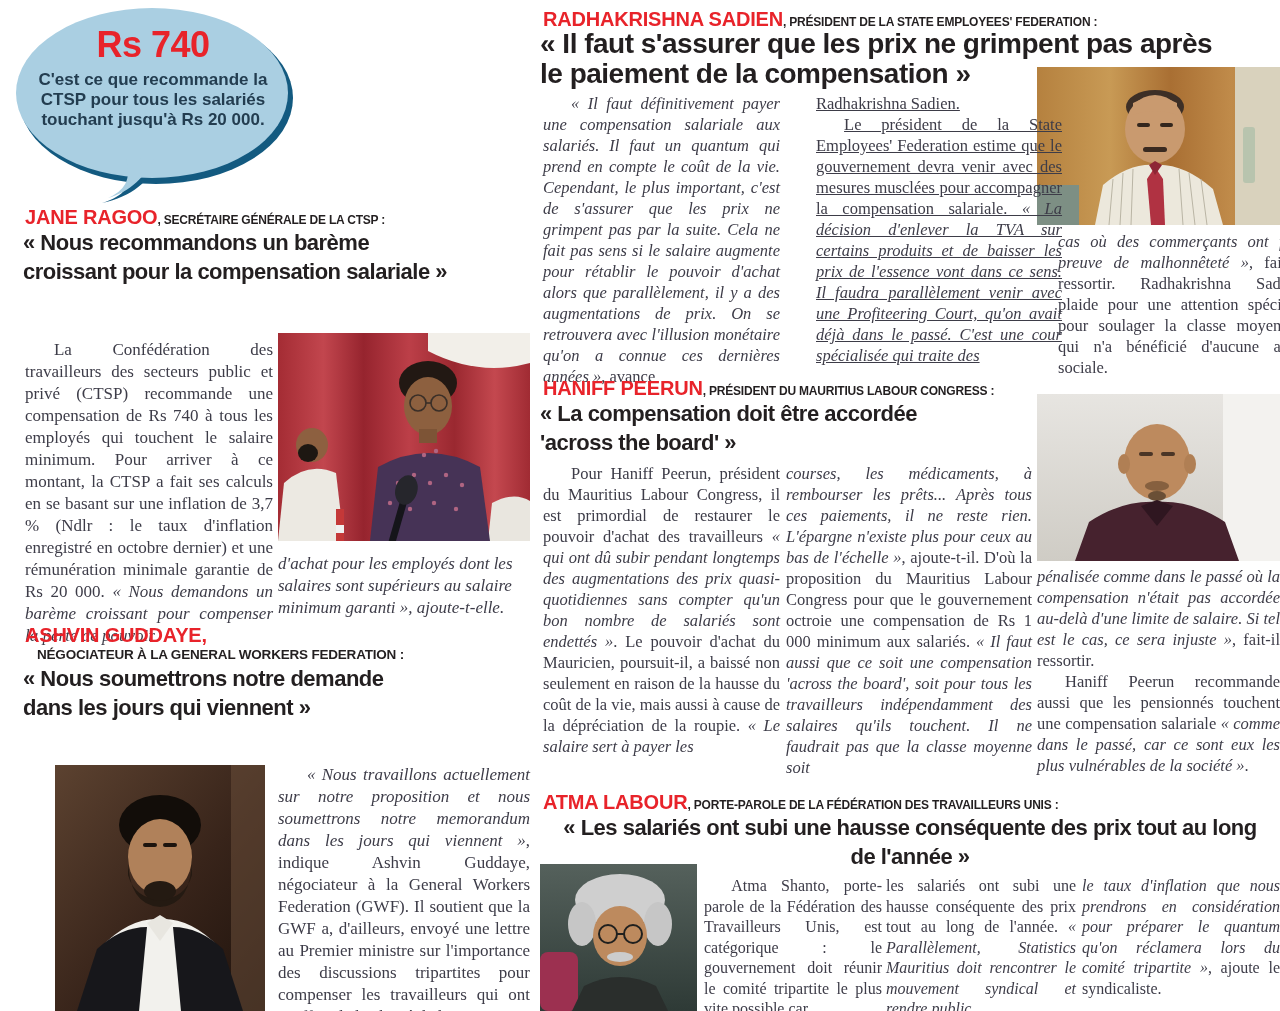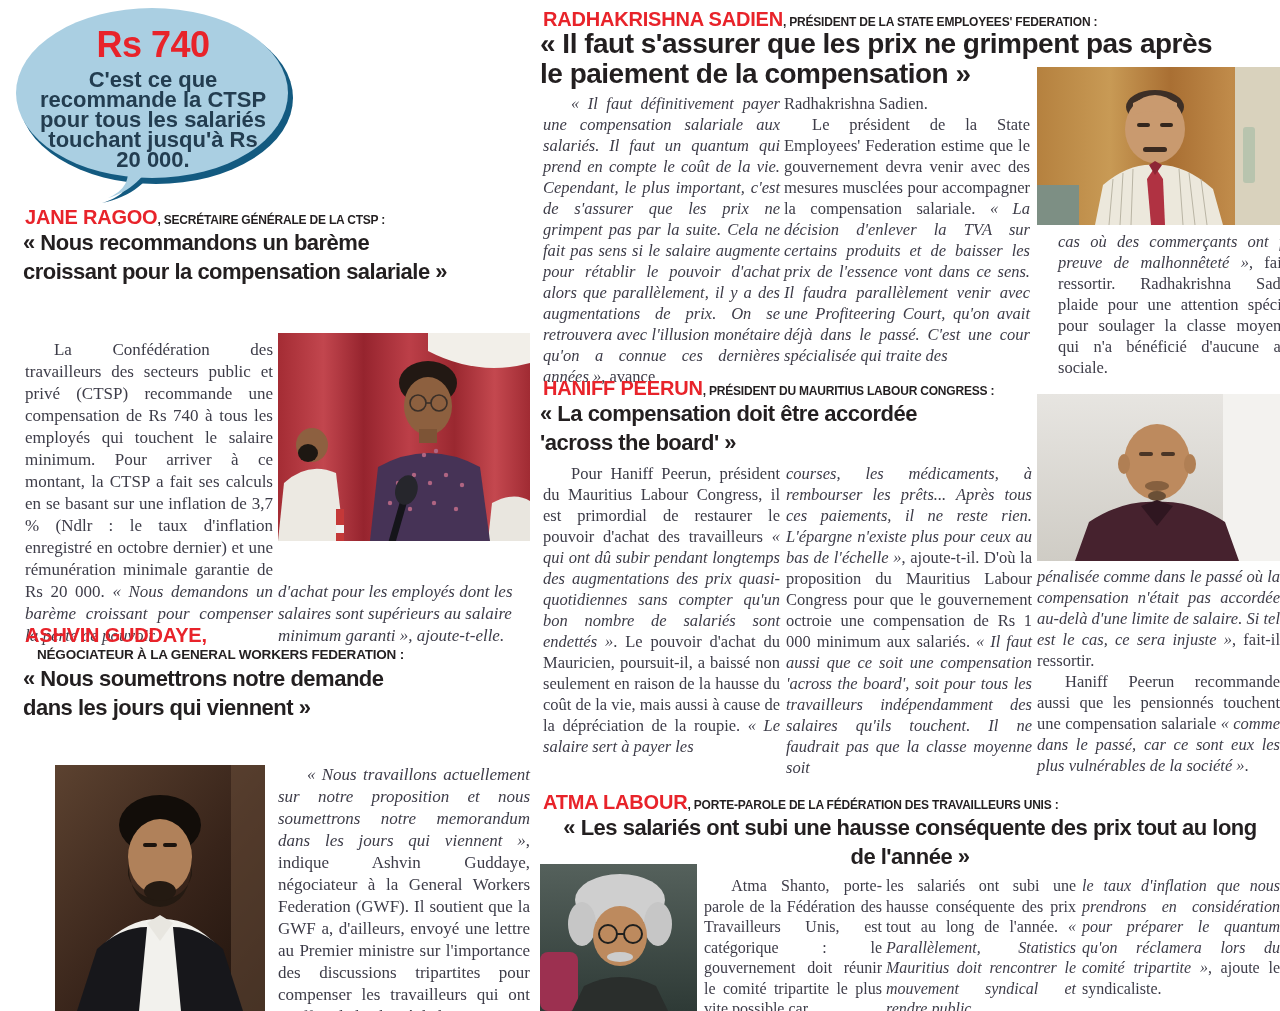--- a/index.html
+++ b/index.html
@@ -6,21 +6,21 @@
   #page{position:relative;width:1280px;height:1011px;background:#ffffff;overflow:hidden;
         font-family:"Liberation Sans",sans-serif;}
   .abs{position:absolute;}
 
   
   .bubble{position:absolute;}
   .bubble svg{position:absolute;left:0;top:0;}
   .bubble .btxt{position:absolute;left:0;top:0;width:100%;display:flex;flex-direction:column;
         align-items:center;text-align:center;}
   .amount{font-weight:800;font-size:36px;line-height:38px;letter-spacing:-0.5px;color:#e8232a;}
-  .bcap{font-weight:700;font-size:22px;line-height:20px;color:#233d50;margin-top:6px;}
+  .bcap{font-weight:700;font-size:17px;line-height:20px;color:#233d50;margin-top:6px;}
 
   
   .kicker{font-weight:800;letter-spacing:-0.2px;}
   .kname{color:#e8232a;font-size:20px;}
   .krole{color:#231f20;font-size:12px;}
   .headline{font-weight:800;color:#231f20;letter-spacing:-0.5px;font-size:22px;line-height:29px;}
 
   
   .body{font-family:"Liberation Serif",serif;color:#3d3c48;text-align:justify;}
   .body p{margin:0;}
@@ -99,21 +99,21 @@
         <circle cx="158" cy="118" r="2.2"></circle>
     </g>
     <g transform="rotate(16 120 190)">
       <rect x="116" y="160" width="7" height="60" fill="#15151a"></rect>
       <ellipse cx="119" cy="156" rx="11" ry="15" fill="#26262c"></ellipse>
     </g>
     <rect x="58" y="176" width="8" height="32" fill="#c43838"></rect>
     <rect x="58" y="192" width="8" height="8" fill="#f0f0f0"></rect>
   </svg>
 
-  <div class="abs caption" style="left:278px;top:564px;width:252px;">
+  <div class="abs caption" style="left:278px;top:536px;width:252px;">
       <p><span class="it">d'achat pour les employés dont les salaires sont supérieurs au salaire minimum garanti »</span><span>, ajoute-t-elle.</span></p>
     </div>
 
   <div class="abs kicker" style="left:25px;top:624px;width:505px;">
     <div class="kname">ASHVIN GUDDAYE,</div>
     <div class="krole" style="font-size:13.5px;padding-left:12px;">NÉGOCIATEUR À LA GENERAL WORKERS FEDERATION :</div>
   </div>
   <div class="abs headline" style="left:23px;top:664px;width:380px;">« Nous soumettrons notre demande dans les jours qui viennent »</div>
 
   <svg class="abs" style="left:55px;top:765px;" width="210" height="246" viewBox="0 0 210 246">
@@ -176,21 +176,21 @@
       <line x1="152" y1="106" x2="158" y2="158"></line>
         <line x1="164" y1="112" x2="170" y2="158"></line>
     </g>
     <path d="M118 100 L110 112 L114 158 L128 158 L126 112 Z" fill="#b03242"></path>
     <path d="M112 98 L118 108 L125 98 L118 94 Z" fill="#8d2635"></path>
   </svg>
 
   <div class="abs body b16" style="left:543px;top:93px;width:237px;">
       <p class="ind"><span class="it">« Il faut définitivement payer une compensation salariale aux salariés. Il faut un quantum qui prend en compte le coût de la vie. Cependant, le plus important, c'est de s'assurer que les prix ne grimpent pas par la suite. Cela ne fait pas sens si le salaire augmente pour rétablir le pouvoir d'achat alors que parallèlement, il y a des augmentations de prix. On se retrouvera avec l'illusion monétaire qu'on a connue ces dernières années »</span><span>, avance</span></p>
     </div>
-  <div class="abs body b16" style="left:784px;top:93px;width:246px;">
+  <div class="abs body b16" style="left:816px;top:93px;width:246px;text-decoration:underline;">
       <p><span>Radhakrishna Sadien.</span></p>
       <p class="ind"><span>Le président de la State Employees' Federation estime que le gouvernement devra venir avec des mesures musclées pour accompagner la compensation salariale. </span><span class="it">« La décision d'enlever la TVA sur certains produits et de baisser les prix de l'essence vont dans ce sens. Il faudra parallèlement venir avec une Profiteering Court, qu'on avait déjà dans le passé. C'est une cour spécialisée qui traite des</span></p>
     </div>
   <div class="abs body b16" style="left:1058px;top:231px;width:243px;">
       <p><span class="it">cas où des commerçants ont fait preuve de malhonnêteté »</span><span>, fait-il ressortir. Radhakrishna Sadien plaide pour une attention spéciale pour soulager la classe moyenne, qui n'a bénéficié d'aucune aide sociale.</span></p>
     </div>
 
   <div class="abs kicker" style="left:543px;top:377px;width:560px;">
     <span class="kname">HANIFF PEERUN</span><span class="krole">, PRÉSIDENT DU MAURITIUS LABOUR CONGRESS :</span>
   </div>

